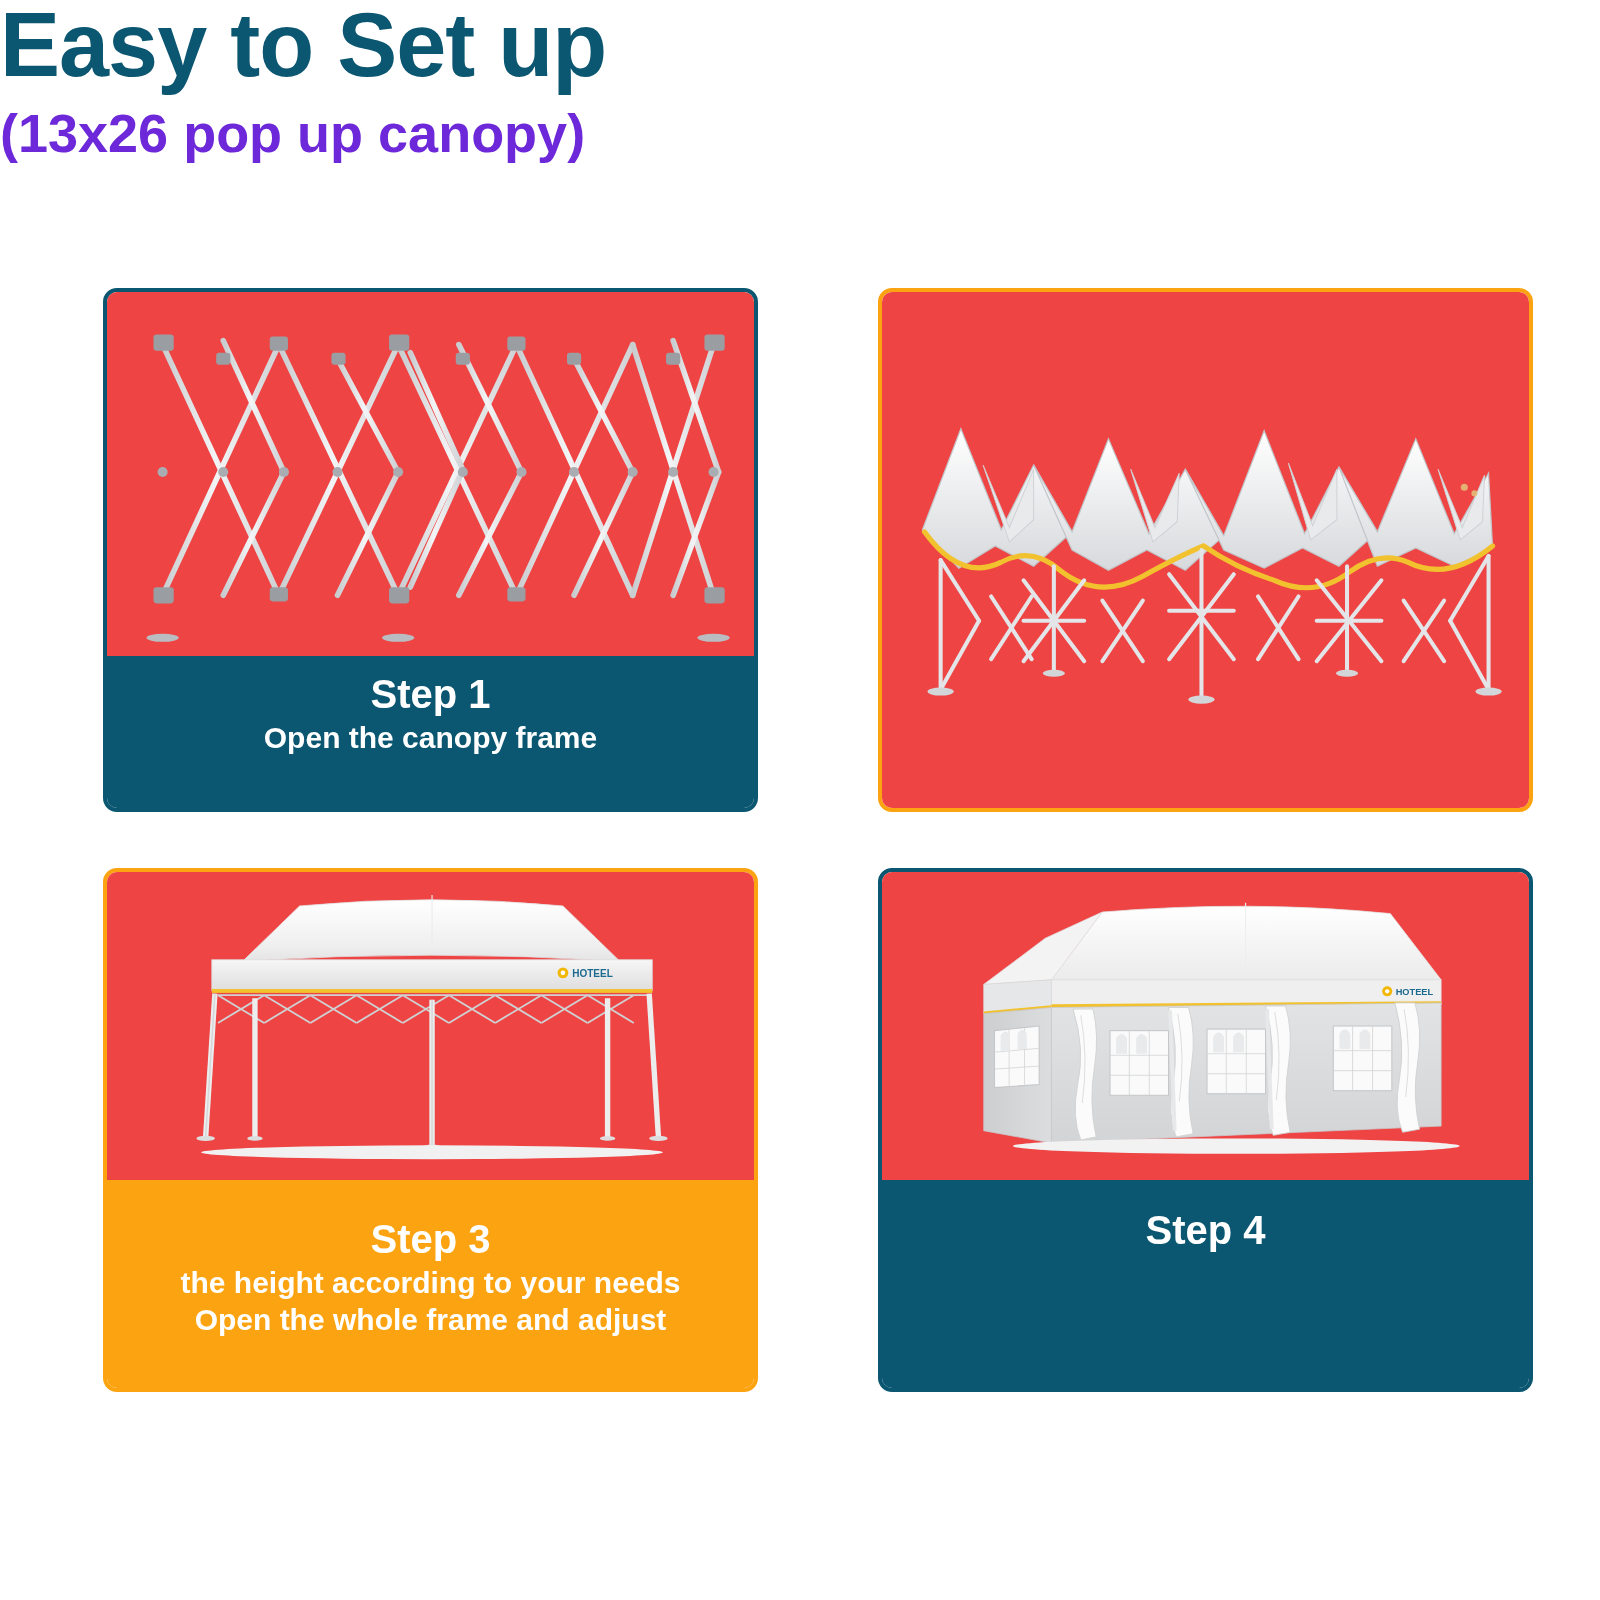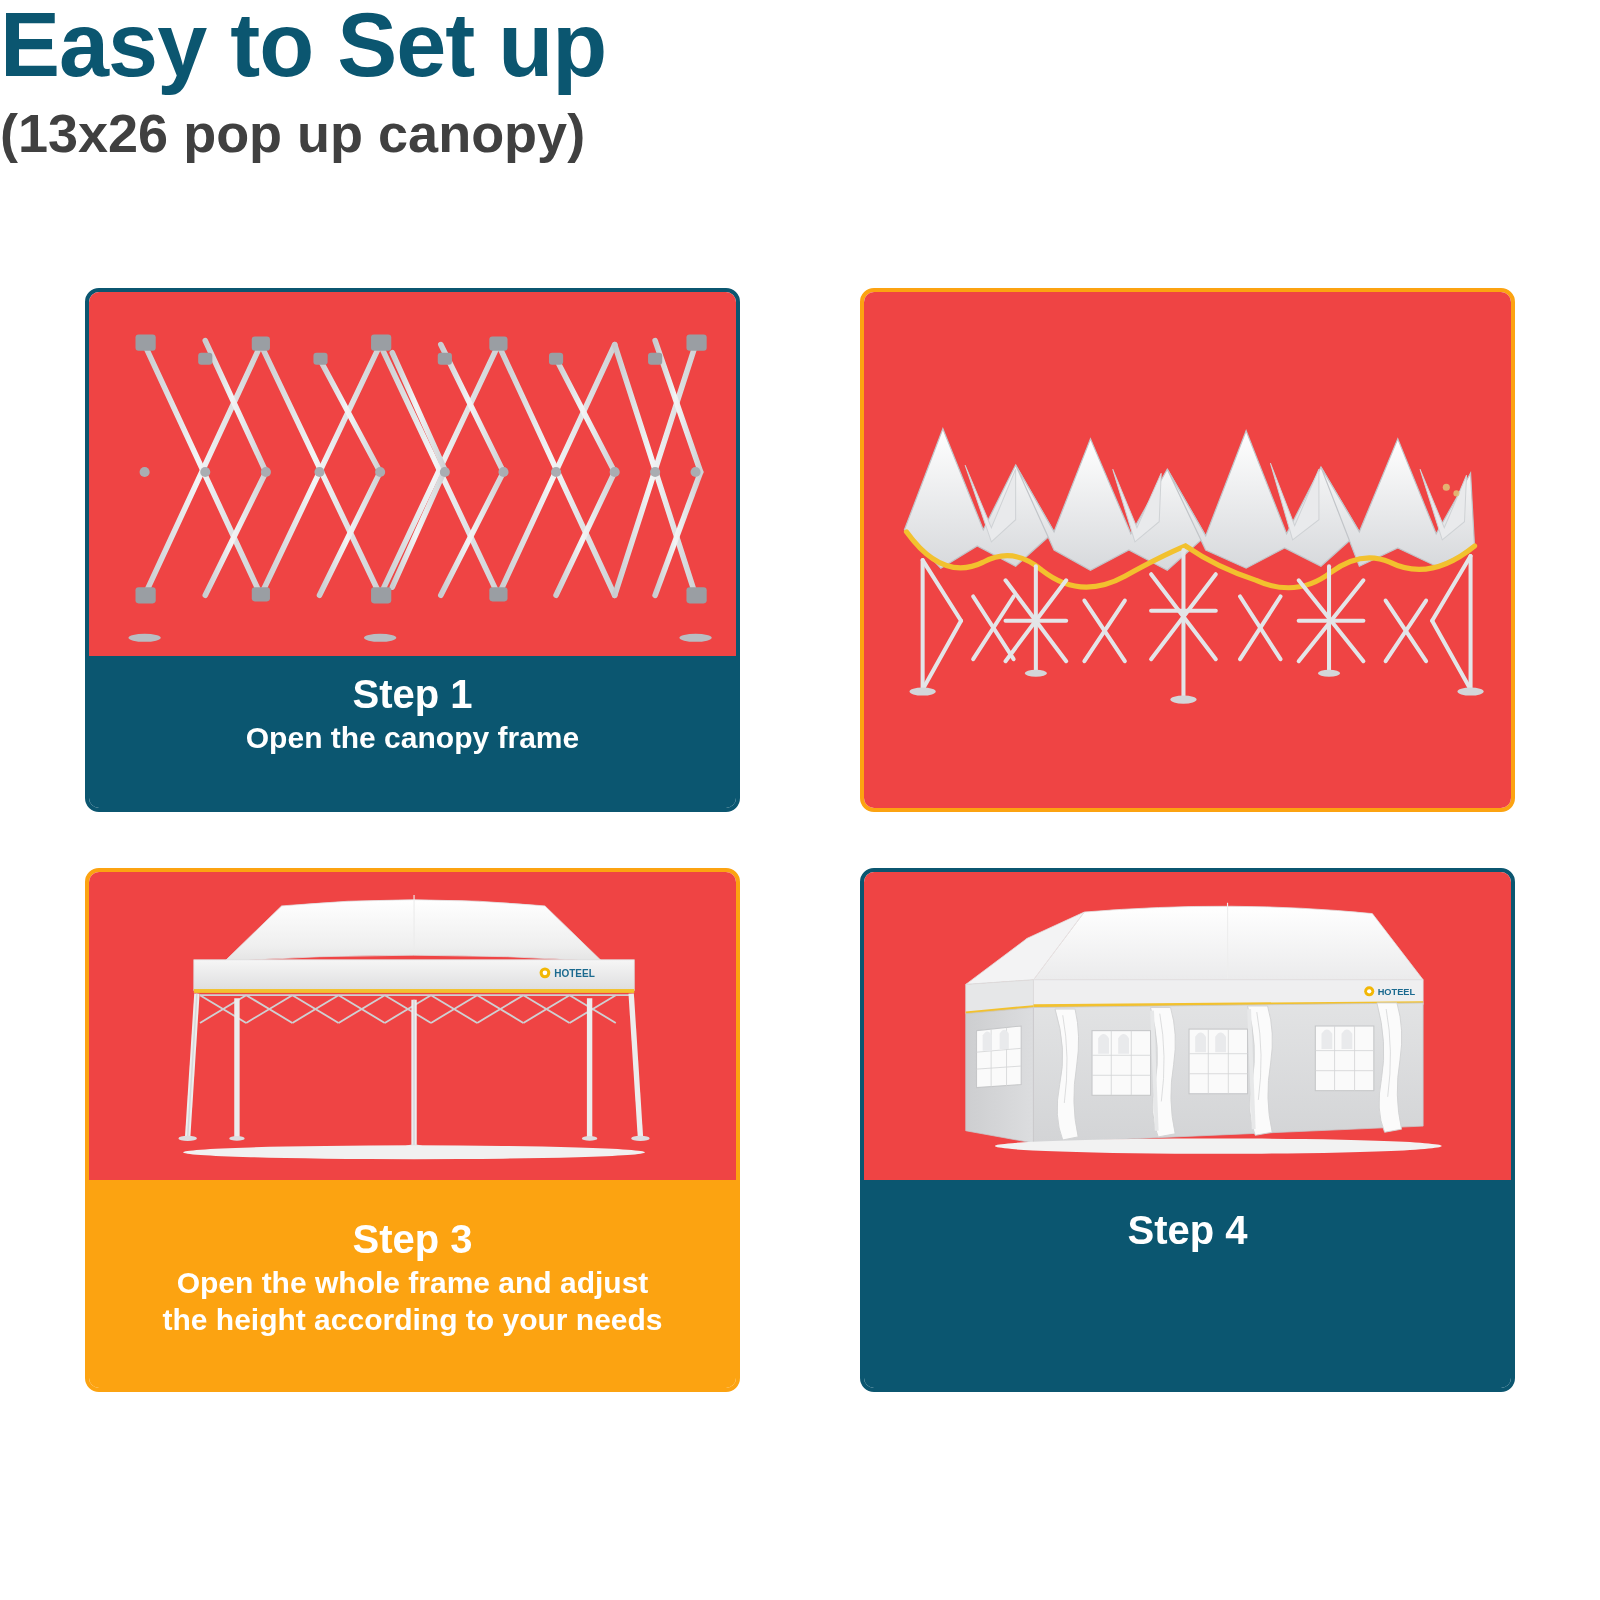--- a/index.html
+++ b/index.html
@@ -11,27 +11,27 @@
   }
   .page { position:relative; width:1600px; height:1600px; background:#fff; }
 
   
   .header { width:100%; }
   .title {
     font-size:90px; font-weight:700; letter-spacing:-1px;
     color:#0b5670; line-height:1.0;
   }
   .subtitle {
-    font-size:54px; font-weight:700; color:#404040;
+    font-size:54px; font-weight:700; color:#6d28d9;
     line-height:1.0; margin-top:16px;
   }
 
   
   .grid {
-    position:absolute; left:85px; top:288px;
+    position:absolute; left:103px; top:288px;
     width:1430px; height:1250px;
     display:grid;
     grid-template-columns:655px 655px;
     grid-template-rows:524px 524px;
     column-gap:120px; row-gap:56px;
   }
   .card {
     position:relative;
     border-radius:14px;
     overflow:hidden;
@@ -320,22 +320,22 @@
             <ellipse cx="322" cy="358" rx="13" ry="4"></ellipse>
             <ellipse cx="550" cy="346" rx="10" ry="3"></ellipse>
             <ellipse cx="616" cy="346" rx="12" ry="3.5"></ellipse>
           </g>
 
           <ellipse cx="322" cy="364" rx="300" ry="9" fill="#f1f1f1"></ellipse>
         </svg>
       </div>
       <div class="card-banner banner-3">
         <div class="step-title">Step 3</div>
+        <div class="step-desc">the height according to your needs</div>
         <div class="step-desc">Open the whole frame and adjust</div>
-        <div class="step-desc">the height according to your needs</div>
       </div>
     </div>
 
     <div class="card teal">
       <div class="card-media">
         <svg viewBox="0 0 640 400" preserveAspectRatio="xMidYMid meet">
           <defs>
             <linearGradient id="roof4" x1="0" y1="0" x2="0" y2="1">
               <stop offset="0" stop-color="#ffffff"></stop>
               <stop offset="1" stop-color="#ebebec"></stop>

